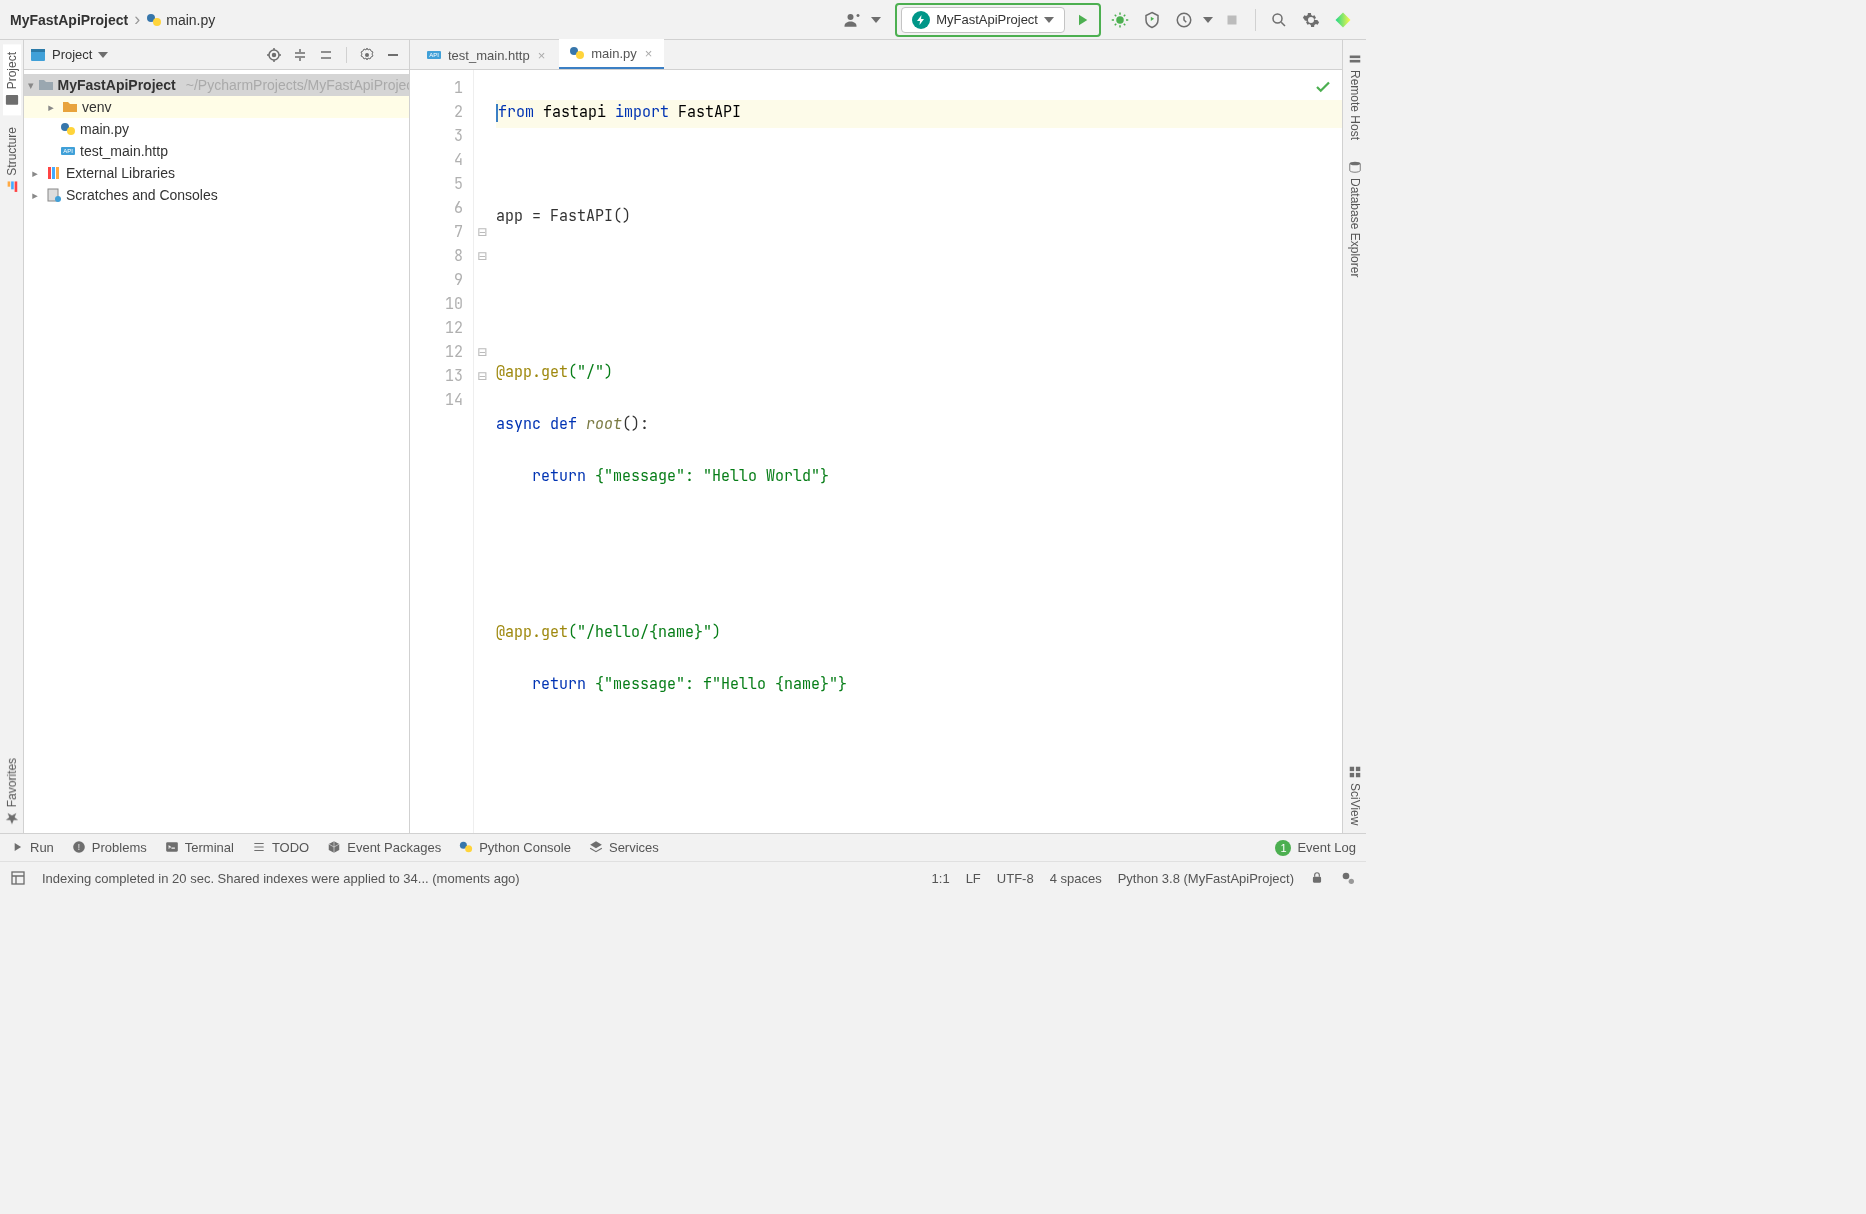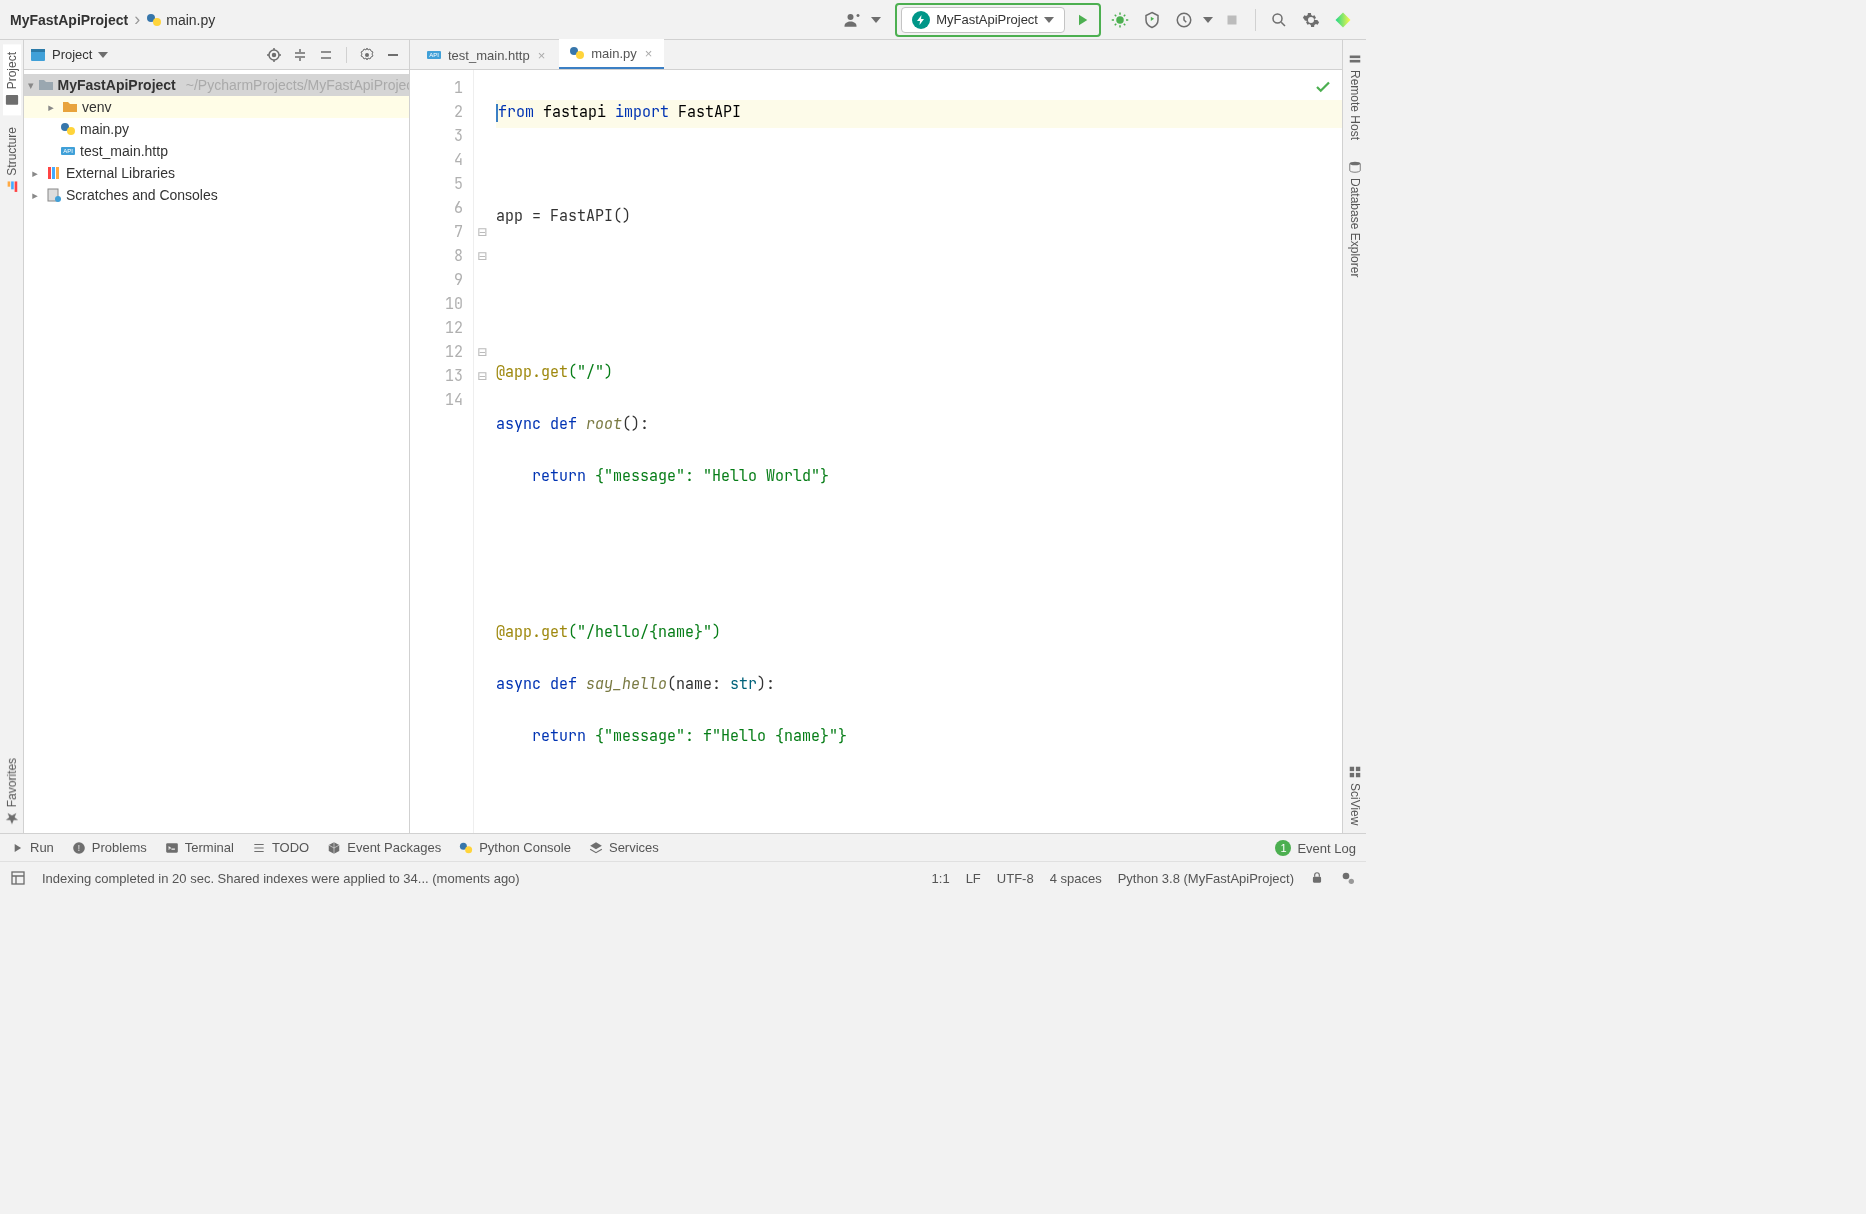--- a/index.html
+++ b/index.html
@@ -111,21 +111,21 @@
   display:flex; flex-direction:column; align-items:center; padding-top:4px; gap:4px;
 }
 .right-strip .strip-tab { writing-mode: vertical-rl; transform:none; }
 
 
 .bottom-tools {
   height:28px; background:#f2f2f2; border-top:1px solid #d1d1d1;
   display:flex; align-items:center; padding:0 10px; gap:18px;
   font-size:13px; color:#555;
 }
-.bottom-tools .tool { display:flex; align-items:flex-end; gap:6px; cursor:pointer; }
+.bottom-tools .tool { display:flex; align-items:flex-start; gap:6px; cursor:pointer; }
 .bottom-tools .spacer { flex:1; }
 .event-badge { width:16px; height:16px; border-radius:50%; background:#4caf50; color:#fff; font-size:11px; display:flex; align-items:center; justify-content:center; }
 
 .status-bar {
   height:28px; background:#f2f2f2; border-top:1px solid #e0e0e0;
   display:flex; align-items:center; padding:16px 10px; gap:16px;
   font-size:13px; color:#555;
 }
 .status-bar .spacer { flex:1; }
 .sb-btn { display:flex; align-items:center; gap:4px;}
@@ -393,21 +393,20 @@
 <div class="code-line"></div>
 <div class="code-line"><span>app = FastAPI()</span></div>
 <div class="code-line"></div>
 <div class="code-line"></div>
 <div class="code-line"><span class="deco">@app.get</span><span class="str">("/")</span></div>
 <div class="code-line"><span class="kw">async</span> <span class="kw">def</span> <span class="fn">root</span><span>():</span></div>
 <div class="code-line">    <span class="kw">return</span><span class="str"> {"message": "Hello World"}</span></div>
 <div class="code-line"></div>
 <div class="code-line"></div>
 <div class="code-line"><span class="deco">@app.get</span><span class="str">("/hello/{name}")</span></div>
-<div class="code-line"><span class="kw">async</span> <span class="kw">def</span> <span class="fn">say_hello</span><span>(name: </span><span class="param">str</span><span>):</span></div>
 <div class="code-line">    <span class="kw">return</span><span class="str"> {"message": f"Hello </span><span class="str">{name}</span><span class="str">"}</span></div>
 <div class="code-line"></div>
       </div>
       <div class="analysis-ok">
         <svg width="18" height="18" viewBox="0 0 24 24" fill="none" stroke="#4caf50" stroke-width="3">
             <path d="M4 12l5 5L20 6"></path>
           </svg>
       </div>
     </div>
   </div>

